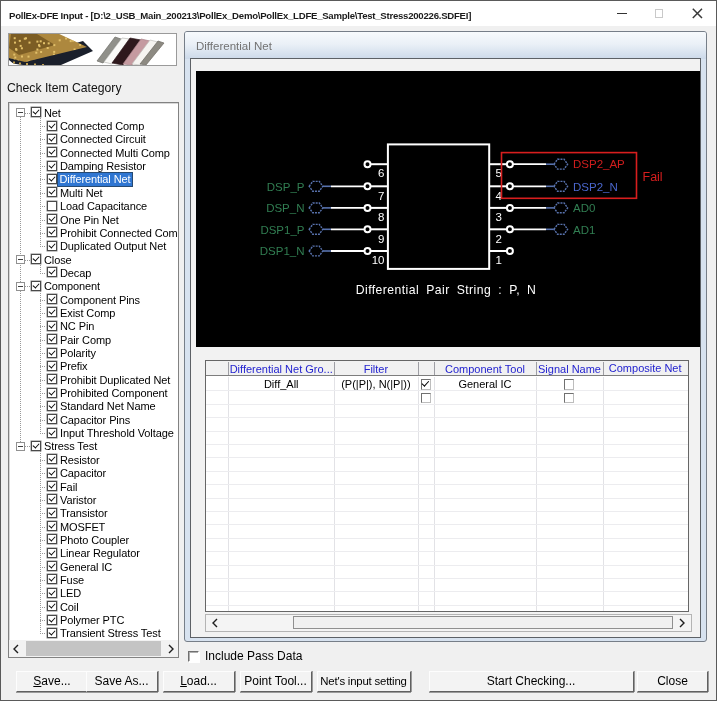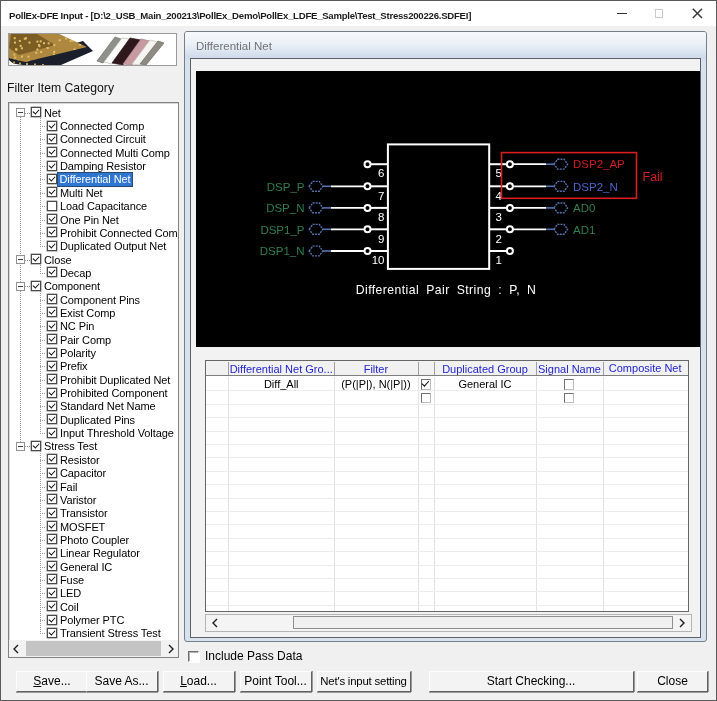--- a/index.html
+++ b/index.html
@@ -116,21 +116,21 @@
  <polygon points="0,26 6,31 0,31" fill="#fdfdfd"></polygon>
  <g stroke-width="0.7">
   <polygon points="88,27 106,3 112,5 94,29" fill="#90908a" stroke="#6e6e68"></polygon>
   <polygon points="95,28 113,4 121,5 103,30" fill="#fafaf8" stroke="#b9b9b4"></polygon>
   <polygon points="103,29 121,4 132,6 114,31" fill="#2e181c" stroke="#2e181c"></polygon>
   <polygon points="114,30 132,5 141,7 123,31" fill="#c59aa0" stroke="#a87f86"></polygon>
   <polygon points="123,30 141,6 149,8 131,31" fill="#f6f4f1" stroke="#c2c0bb"></polygon>
   <polygon points="131,30 149,7 155,9 137,31" fill="#8d8a82" stroke="#6f6c64"></polygon>
  </g>
 </svg></div>
-<div class="abs" style="left:7px;top:81px;font-size:12.2px;color:#101010">Filter Item Category</div>
+<div class="abs" style="left:7px;top:81px;font-size:12.2px;color:#101010">Check Item Category</div>
 
 <div class="abs" style="left:8px;top:102px;width:171px;height:556px;background:#fff;border:1px solid #828282;box-shadow:inset 1px 1px 0 #d8d8d8;overflow:hidden">
 <div class="vdot" style="left:11px;top:9.7px;height:333.8px"></div>
     <div class="vdot" style="left:31px;top:14.7px;height:128.5px"></div>
     <div class="vdot" style="left:31px;top:161.5px;height:8.4px"></div>
     <div class="vdot" style="left:31px;top:188.2px;height:141.9px"></div>
     <div class="vdot" style="left:31px;top:348.4px;height:181.9px"></div>
     <div class="exp" style="left:7px;top:5.2px"></div>
     <div class="hdot" style="left:16px;top:9.7px;width:5px"></div>
     <div class="ck on" style="left:22px;top:4.2px"></div>
@@ -198,21 +198,21 @@
     <div class="ck on" style="left:37.5px;top:271.2px"></div>
     <div class="tlbl" style="left:51px;top:271.7px">Prohibit Duplicated Net</div>
     <div class="hdot" style="left:31px;top:290.0px;width:6px"></div>
     <div class="ck on" style="left:37.5px;top:284.5px"></div>
     <div class="tlbl" style="left:51px;top:285.0px">Prohibited Component</div>
     <div class="hdot" style="left:31px;top:303.4px;width:6px"></div>
     <div class="ck on" style="left:37.5px;top:297.9px"></div>
     <div class="tlbl" style="left:51px;top:298.4px">Standard Net Name</div>
     <div class="hdot" style="left:31px;top:316.7px;width:6px"></div>
     <div class="ck on" style="left:37.5px;top:311.2px"></div>
-    <div class="tlbl" style="left:51px;top:311.7px">Duplicated Pins</div>
+    <div class="tlbl" style="left:51px;top:311.7px">Capacitor Pins</div>
     <div class="hdot" style="left:31px;top:330.1px;width:6px"></div>
     <div class="ck on" style="left:37.5px;top:324.6px"></div>
     <div class="tlbl" style="left:51px;top:325.1px">Input Threshold Voltage</div>
     <div class="exp" style="left:7px;top:338.9px"></div>
     <div class="hdot" style="left:16px;top:343.4px;width:5px"></div>
     <div class="ck on" style="left:22px;top:337.9px"></div>
     <div class="tlbl" style="left:35px;top:338.4px">Stress Test</div>
     <div class="hdot" style="left:31px;top:356.8px;width:6px"></div>
     <div class="ck on" style="left:37.5px;top:351.3px"></div>
     <div class="tlbl" style="left:51px;top:351.8px">Resistor</div>
@@ -343,21 +343,21 @@
 <div class="abs" style="left:204.5px;top:359.5px;width:484.5px;height:252.5px;background:#fff;border:1.5px solid #666"></div>
 <div class="abs" style="left:206.0px;top:361.0px;width:481.5px;height:14.5px;background:#f1f1f1;border-bottom:1.2px solid #7d7d7d"></div>
 <div class="abs" style="left:228.3px;top:362.0px;width:1px;height:13px;background:#9e9ea4"></div>
 <div class="abs" style="left:334.2px;top:362.0px;width:1px;height:13px;background:#9e9ea4"></div>
 <div class="abs" style="left:417.6px;top:362.0px;width:1px;height:13px;background:#9e9ea4"></div>
 <div class="abs" style="left:433.9px;top:362.0px;width:1px;height:13px;background:#9e9ea4"></div>
 <div class="abs" style="left:536.1px;top:362.0px;width:1px;height:13px;background:#9e9ea4"></div>
 <div class="abs" style="left:602.9px;top:362.0px;width:1px;height:13px;background:#9e9ea4"></div>
 <div class="hdr" style="left:228.3px;top:361.5px;width:105.89999999999998px">Differential Net Gro...</div>
 <div class="hdr" style="left:334.2px;top:361.5px;width:83.40000000000003px">Filter</div>
-<div class="hdr" style="left:433.9px;top:361.5px;width:102.20000000000005px">Duplicated Group</div>
+<div class="hdr" style="left:433.9px;top:361.5px;width:102.20000000000005px">Component Tool</div>
 <div class="hdr" style="left:536.1px;top:361.5px;width:66.79999999999995px">Signal Name</div>
 <div class="hdr" style="left:602.9px;top:361px;width:84.60000000000002px">Composite Net</div>
 <div class="abs" style="left:228.3px;top:377.0px;width:1px;height:233.5px;background:#e2e2e6"></div>
 <div class="abs" style="left:334.2px;top:377.0px;width:1px;height:233.5px;background:#e2e2e6"></div>
 <div class="abs" style="left:417.6px;top:377.0px;width:1px;height:233.5px;background:#e2e2e6"></div>
 <div class="abs" style="left:433.9px;top:377.0px;width:1px;height:233.5px;background:#e2e2e6"></div>
 <div class="abs" style="left:536.1px;top:377.0px;width:1px;height:233.5px;background:#e2e2e6"></div>
 <div class="abs" style="left:602.9px;top:377.0px;width:1px;height:233.5px;background:#e2e2e6"></div>
 <div class="abs" style="left:206.0px;top:390.4px;width:481.5px;height:1px;background:#ececef"></div>
 <div class="abs" style="left:206.0px;top:403.8px;width:481.5px;height:1px;background:#ececef"></div>

